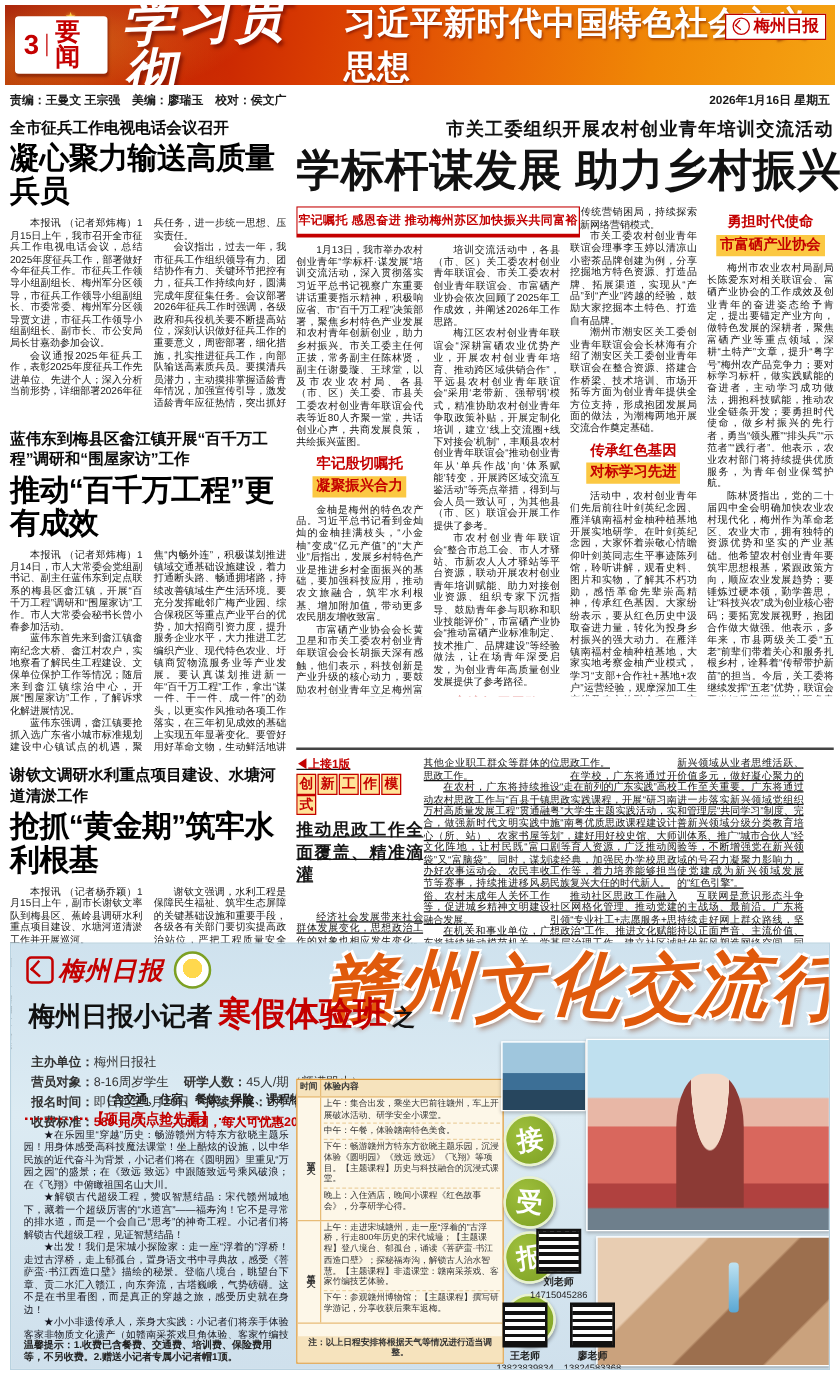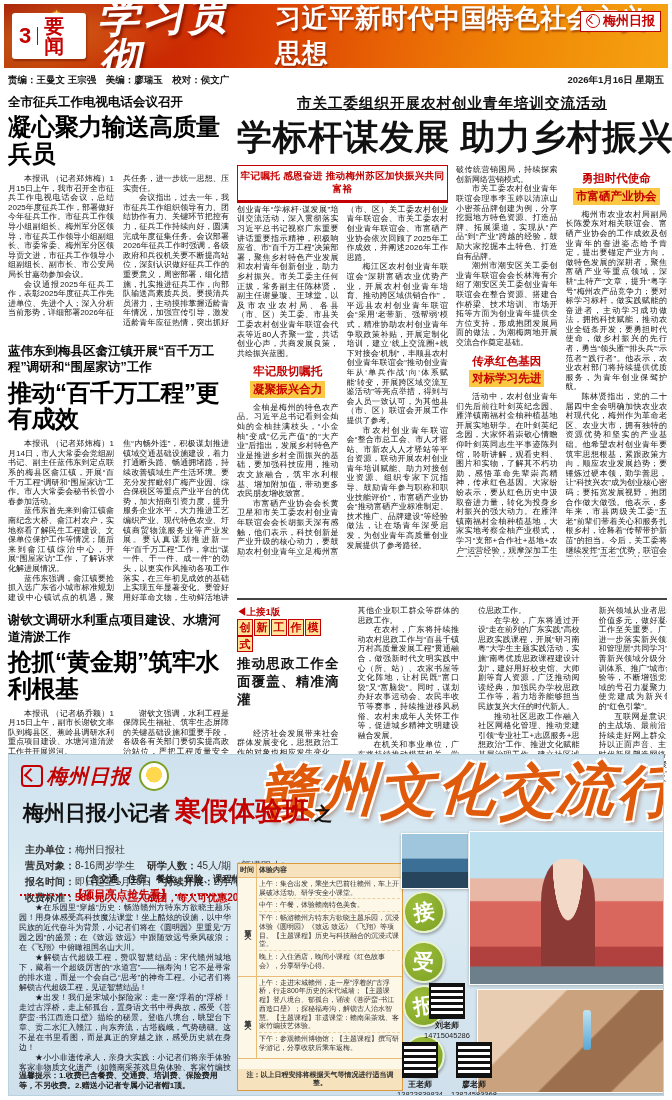--- a/index.html
+++ b/index.html
@@ -45,32 +45,32 @@
 
   
   .leftcol{position:absolute;left:8px;top:94px;width:221px;}
   .lart{margin-bottom:9px;}
   #a1-body{height:160px;}
   #a2-body{height:164px;}
   #a3-body{height:152px;}
 
   
   .mainart{position:absolute;left:237px;top:94px;width:430px;}
-  .m-kicker{text-align:center;font-size:14.5px;font-weight:800;letter-spacing:1px;text-decoration:underline;}
+  .m-kicker{text-align:right;font-size:14.5px;font-weight:800;letter-spacing:1px;}
   .m-title{text-align:center;font-size:35px;font-weight:900;letter-spacing:.5px;line-height:1.15;margin:4px 0 8px;white-space:nowrap;}
   .m-colwrap{position:relative;display:flex;gap:8px;height:392px;overflow:hidden;}
-  .m-banner{position:absolute;left:0;top:0;width:211px;border:1.5px solid #c40000;color:#c40000;
+  .m-banner{position:absolute;left:0;top:0;width:227px;border:1.5px solid #c40000;color:#c40000;
     font-weight:800;font-size:9.6px;text-align:center;padding:4px 0;letter-spacing:.3px;background:#fff;box-sizing:border-box;
     border-bottom-width:3px;}
   .m-col{width:101.5px;flex:0 0 auto;}
   .m-col.pt{padding-top:30px;}
 
   
   .cont{position:absolute;left:237px;top:598px;width:430px;border-top:2px solid #444;padding-top:6px;}
-  .cont-cols{display:flex;gap:19px;height:178px;overflow:hidden;}
+  .cont-cols{display:flex;gap:0;height:178px;overflow:hidden;text-decoration:underline;}
   .jump{color:#c40000;font-size:9.5px;font-weight:800;margin-bottom:2px;}
   .tagline{margin:1px 0 3px;}
   .tagline span{display:inline-block;border:1px solid #c40000;background:#ffe398;color:#c40000;
     font-weight:900;font-size:11px;padding:0 1.5px;margin-right:1px;line-height:1.3;}
   .cont-head{font-size:13.5px;font-weight:900;line-height:1.35;margin:2px 0 19px;}
 
   
   .ad{position:absolute;left:8px;top:754px;width:656px;height:342px;overflow:hidden;
     background:linear-gradient(180deg,#cfe2ee 0%,#dcebf3 40%,#cfe0ec 100%);border:1px solid #b9d2e0;box-sizing:border-box;}
   .ad-logo-row{position:absolute;left:12px;top:6px;display:flex;align-items:center;gap:8px;}

